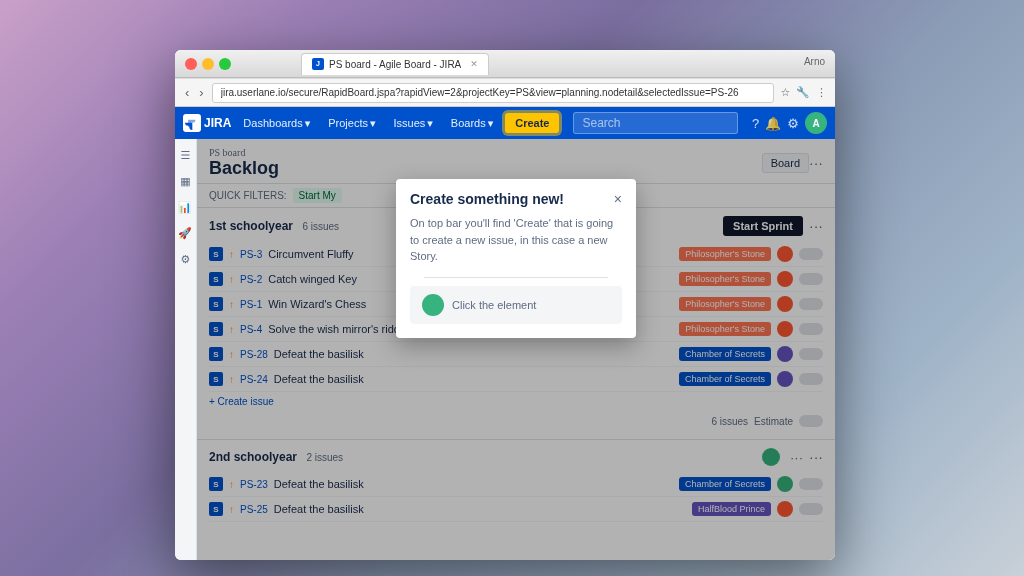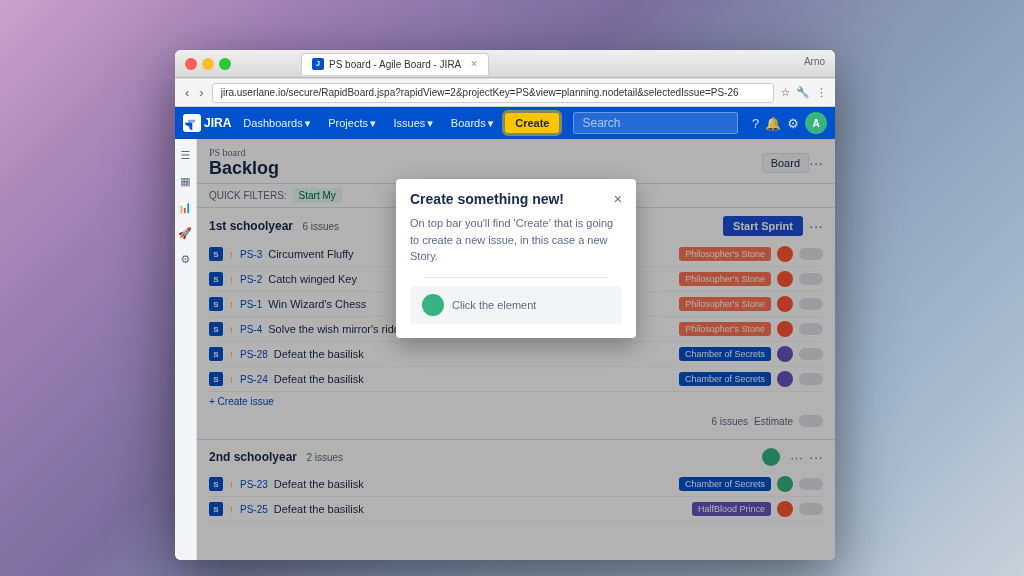--- a/index.html
+++ b/index.html
@@ -339,21 +339,21 @@
       margin-left: 6px;
     }
 
     .sprint-actions {
       display: flex;
       align-items: center;
       gap: 6px;
     }
 
     .start-sprint-btn {
-      background: #1d4ed8;
+      background: #0f172a;
       color: #fff;
       border: none;
       border-radius: 3px;
       padding: 4px 10px;
       font-size: 11px;
       font-weight: 600;
       cursor: pointer;
     }
 
     .more-btn {

